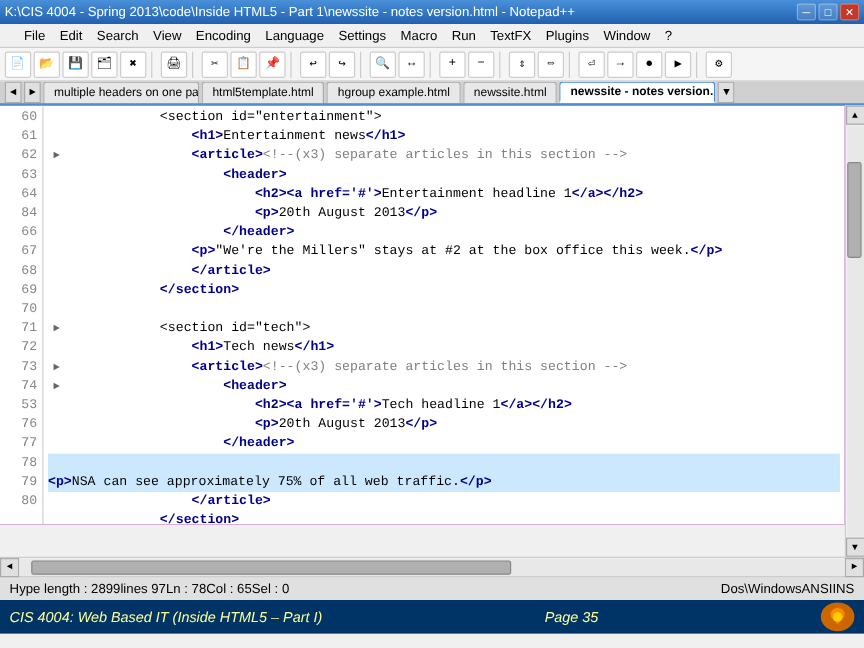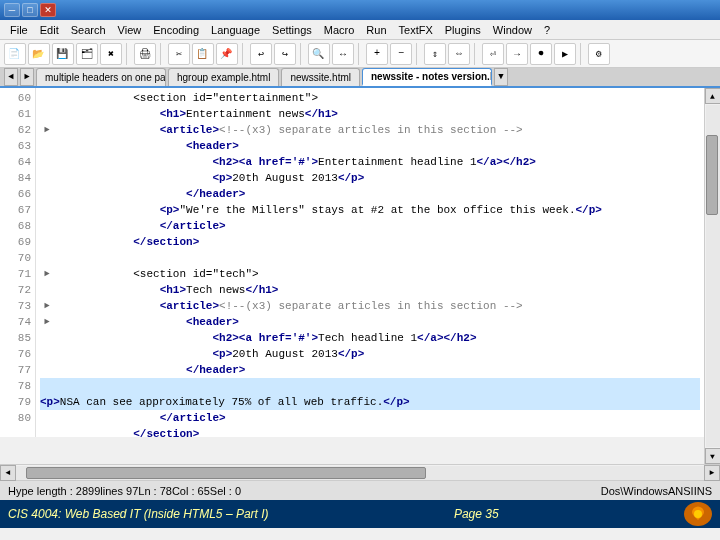--- a/index.html
+++ b/index.html
@@ -33,21 +33,21 @@
 
     
     #menu-bar {
       background: #f0f0f0;
       border-bottom: 1px solid #ccc;
       height: 20px;
       display: flex;
       align-items: center;
       font-family: 'Segoe UI', Arial, sans-serif;
       font-size: 11px;
-      padding: 0 4px;
+      padding: 0 14px;
     }
     .menu-item {
       padding: 2px 6px;
       cursor: pointer;
       white-space: nowrap;
     }
 
     
     #toolbar {
       background: #f5f5f5;
@@ -272,20 +272,21 @@
 
     .editor-wrapper {
       display: flex;
       height: 376px;
     }
   </style>
 </head>
 <body>
 
 <div id="title-bar">
+  <span style="flex:1;overflow:hidden;text-overflow:ellipsis;white-space:nowrap;font-size:11px;">K:\CIS 4004 - Spring 2013\code\Inside HTML5 - Part 1\newssite - notes version.html - Notepad++</span>
   <div class="win-buttons">
     <div class="win-btn">─</div>
     <div class="win-btn">□</div>
     <div class="win-btn close">✕</div>
   </div>
 </div>
 
 <div id="menu-bar">
   <span class="menu-item">File</span>
   <span class="menu-item">Edit</span>
@@ -332,20 +333,21 @@
   <div class="tb-btn">⏺</div>
   <div class="tb-btn">▶</div>
   <div class="tb-sep"></div>
   <div class="tb-btn">⚙</div>
 </div>
 
 <div id="tabs-bar">
   <div class="tab-nav-btn">◄</div>
   <div class="tab-nav-btn">►</div>
   <div class="tab">multiple headers on one page.ht...</div>
+  <div class="tab">html5template.html</div>
   <div class="tab">hgroup example.html</div>
   <div class="tab">newssite.html</div>
   <div class="tab active">newssite - notes version.html</div>
   <div class="tab-nav-btn">▼</div>
 </div>
 
 <div class="editor-wrapper">
   <div id="editor" style="flex:1;">
     <div id="line-numbers">
         <div>60</div>
@@ -356,21 +358,21 @@
         <div>84</div>
         <div>66</div>
         <div>67</div>
         <div>68</div>
         <div>69</div>
         <div>70</div>
         <div>71</div>
         <div>72</div>
         <div>73</div>
         <div>74</div>
-        <div>85</div>
+        <div>53</div>
         <div>76</div>
         <div>77</div>
         <div>78</div>
         <div>79</div>
         <div>80</div>
       </div>
     <div id="code-area"><div class="code-line"><span class="fold-icon"></span><span class="indent">            </span><span>&lt;section id="entertainment"&gt;</span></div><div class="code-line"><span class="fold-icon"></span><span class="indent">                </span><span><span class="tag"><span class="tag">&lt;h1&gt;</span></span>Entertainment news<span class="tag"><span class="tag">&lt;/h1&gt;</span></span></span></div><div class="code-line"><span class="fold-icon">►</span><span class="indent">                </span><span><span class="tag">&lt;article&gt;</span><span class="comment">&lt;!--(x3) separate articles in this section --&gt;</span></span></div><div class="code-line"><span class="fold-icon"></span><span class="indent">                    </span><span><span class="tag"><span class="tag">&lt;header&gt;</span></span></span></div><div class="code-line"><span class="fold-icon"></span><span class="indent">                        </span><span><span class="tag"><span class="tag">&lt;h2&gt;</span></span><span class="tag"><span class="tag">&lt;a href='#'&gt;</span></span>Entertainment headline 1<span class="tag"><span class="tag">&lt;/a&gt;</span></span><span class="tag"><span class="tag">&lt;/h2&gt;</span></span></span></div><div class="code-line"><span class="fold-icon"></span><span class="indent">                        </span><span><span class="tag"><span class="tag">&lt;p&gt;</span></span>20th August 2013<span class="tag"><span class="tag">&lt;/p&gt;</span></span></span></div><div class="code-line"><span class="fold-icon"></span><span class="indent">                    </span><span><span class="tag"><span class="tag">&lt;/header&gt;</span></span></span></div><div class="code-line"><span class="fold-icon"></span><span class="indent">                </span><span><span class="tag"><span class="tag">&lt;p&gt;</span></span>"We're the Millers" stays at #2 at the box office this week.<span class="tag"><span class="tag">&lt;/p&gt;</span></span></span></div><div class="code-line"><span class="fold-icon"></span><span class="indent">                </span><span><span class="tag">&lt;/article&gt;</span></span></div><div class="code-line"><span class="fold-icon"></span><span class="indent">            </span><span><span class="tag">&lt;/section&gt;</span></span></div><div class="code-line"><span class="fold-icon"></span><span class="indent"></span><span>&nbsp;</span></div><div class="code-line"><span class="fold-icon">►</span><span class="indent">            </span><span>&lt;section id="tech"&gt;</span></div><div class="code-line"><span class="fold-icon"></span><span class="indent">                </span><span><span class="tag"><span class="tag">&lt;h1&gt;</span></span>Tech news<span class="tag"><span class="tag">&lt;/h1&gt;</span></span></span></div><div class="code-line"><span class="fold-icon">►</span><span class="indent">                </span><span><span class="tag">&lt;article&gt;</span><span class="comment">&lt;!--(x3) separate articles in this section --&gt;</span></span></div><div class="code-line"><span class="fold-icon">►</span><span class="indent">                    </span><span><span class="tag"><span class="tag">&lt;header&gt;</span></span></span></div><div class="code-line"><span class="fold-icon"></span><span class="indent">                        </span><span><span class="tag"><span class="tag">&lt;h2&gt;</span></span><span class="tag"><span class="tag">&lt;a href='#'&gt;</span></span>Tech headline 1<span class="tag"><span class="tag">&lt;/a&gt;</span></span><span class="tag"><span class="tag">&lt;/h2&gt;</span></span></span></div><div class="code-line"><span class="fold-icon"></span><span class="indent">                        </span><span><span class="tag"><span class="tag">&lt;p&gt;</span></span>20th August 2013<span class="tag"><span class="tag">&lt;/p&gt;</span></span></span></div><div class="code-line"><span class="fold-icon"></span><span class="indent">                    </span><span><span class="tag"><span class="tag">&lt;/header&gt;</span></span></span></div><div class="code-line highlighted"><span class="fold-icon"></span><span class="indent">                </span><span><span class="tag"><span class="tag">&lt;p&gt;</span></span>NSA can see approximately 75% of all web traffic.<span class="tag"><span class="tag">&lt;/p&gt;</span></span></span></div><div class="code-line"><span class="fold-icon"></span><span class="indent">                </span><span><span class="tag">&lt;/article&gt;</span></span></div><div class="code-line"><span class="fold-icon"></span><span class="indent">            </span><span><span class="tag">&lt;/section&gt;</span></span></div></div>
   </div>
   <div id="vscrollbar">
     <div class="scroll-arrow">▲</div>

